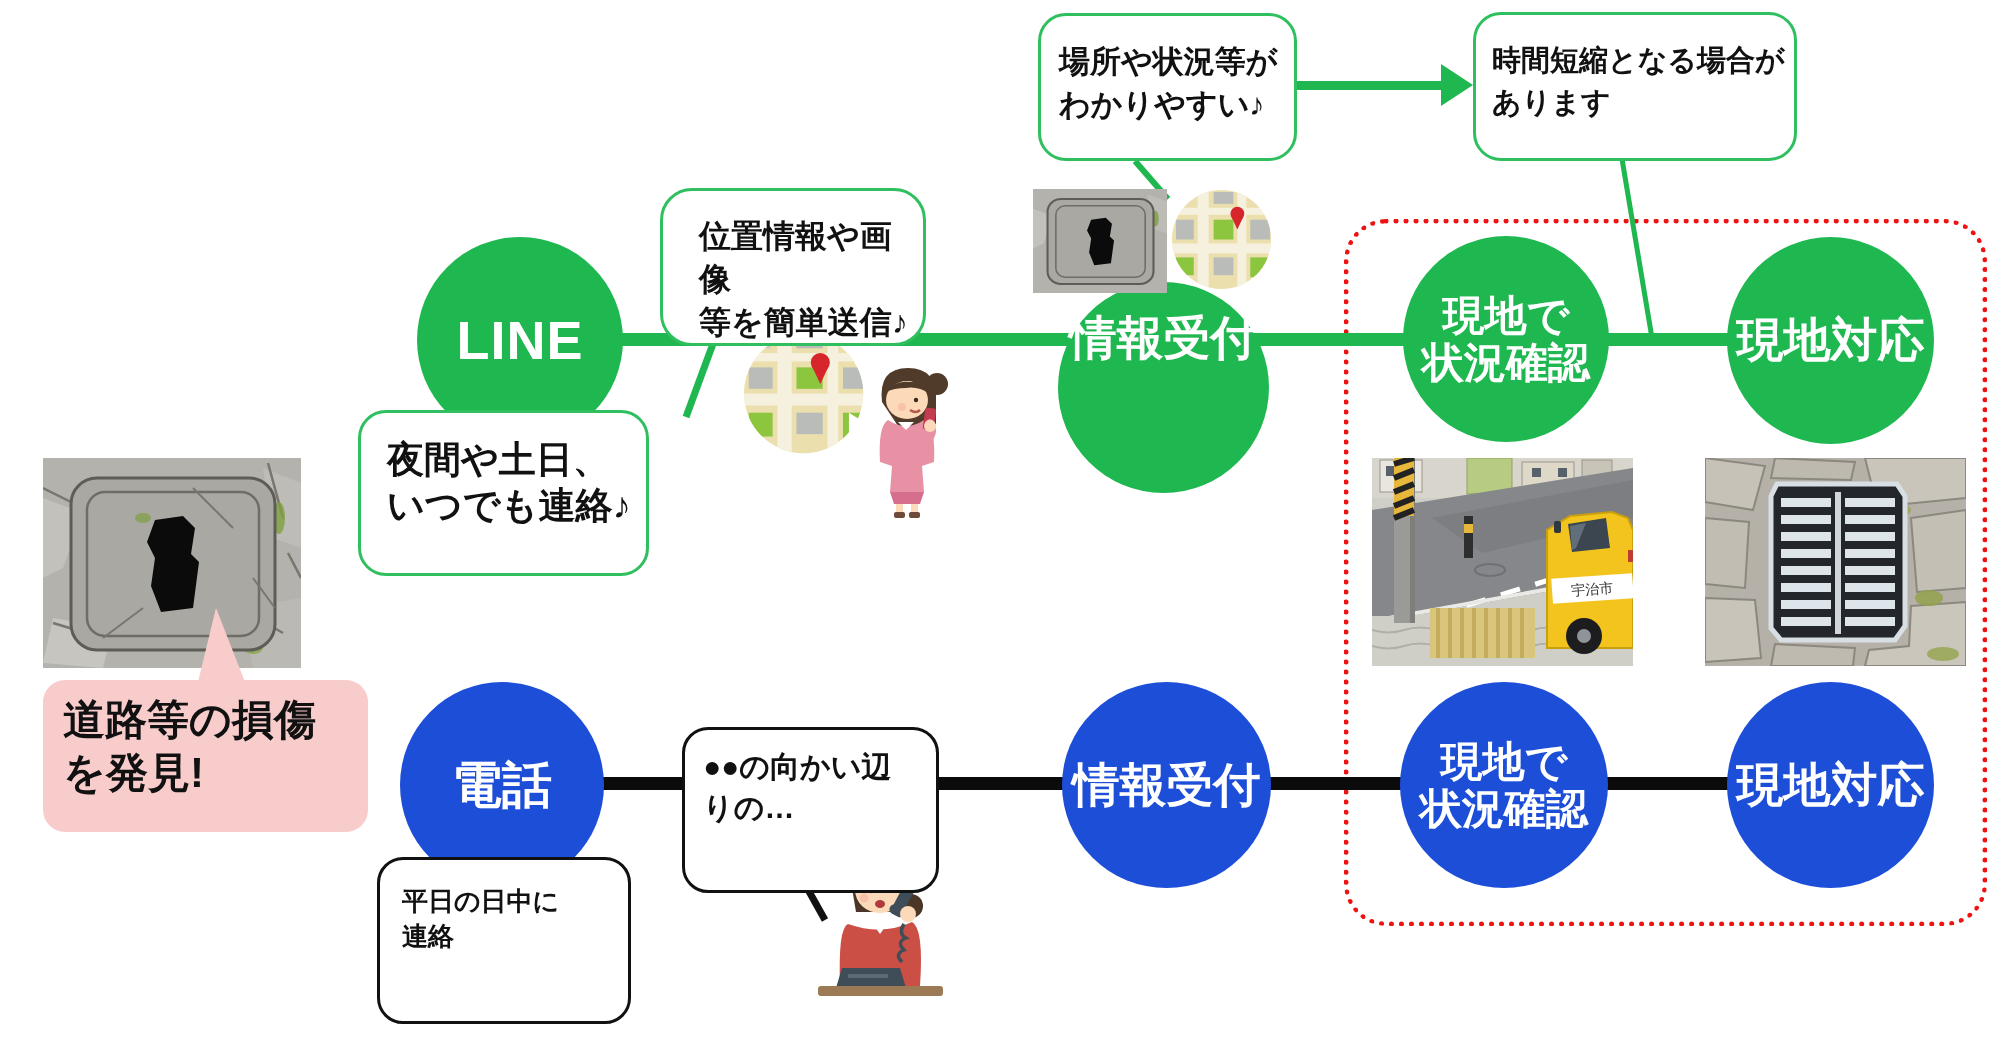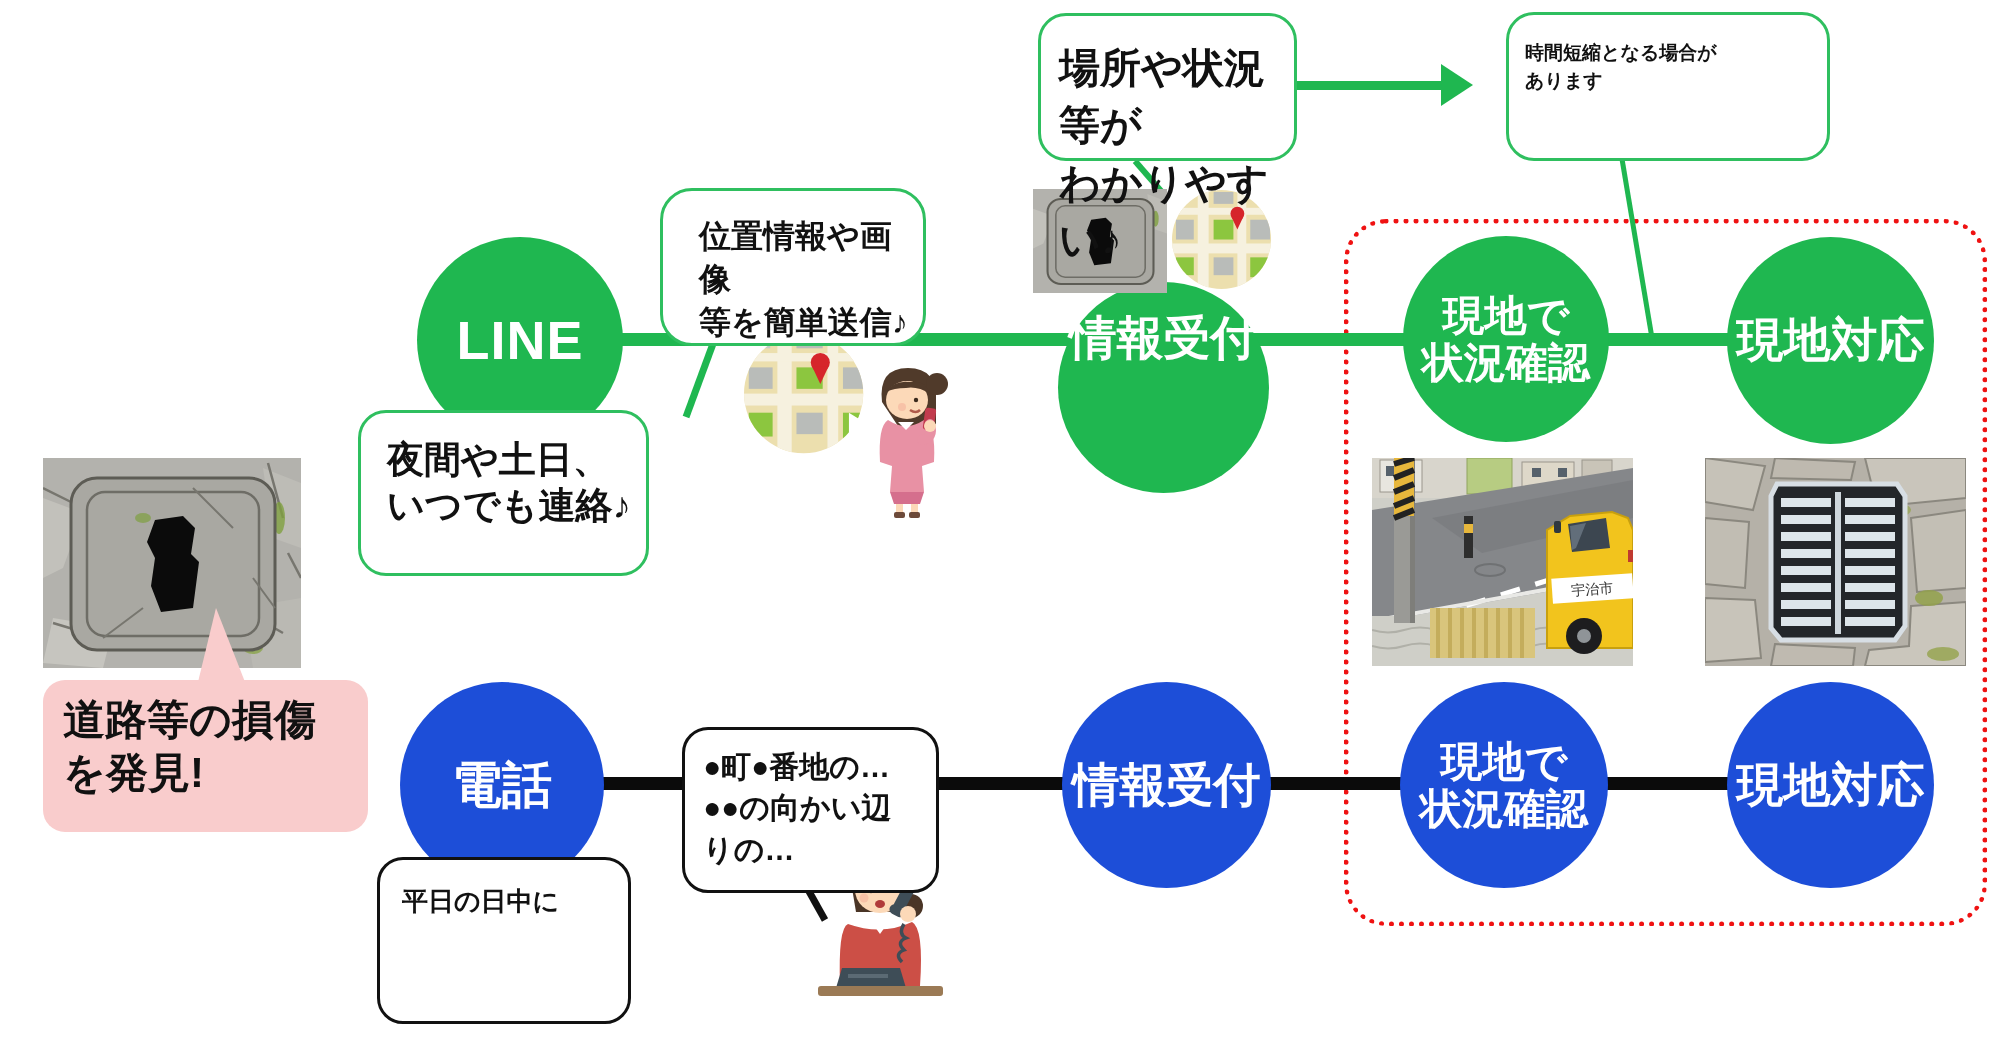--- a/index.html
+++ b/index.html
@@ -185,29 +185,29 @@
       <rect x="4" y="68" width="18" height="18" fill="#8cc63f"></rect>
       <rect x="79" y="30" width="20" height="20" fill="#b9bcb9"></rect>
       <rect x="79" y="68" width="20" height="20" fill="#8cc63f"></rect>
       <rect x="42" y="2" width="20" height="12" fill="#b9bcb9"></rect>
     </g>
     <circle cx="66" cy="24" r="7" fill="#d6252b"></circle>
     <polygon points="60,27 72,27 66,40" fill="#d6252b"></polygon>
   </svg>
 </div>
 
-<div class="abs bubble green-border" style="left:1038px;top:13px;width:259px;height:148px;padding:24px 0 0 18px;font-size:41px;line-height:1.4;">
+<div class="abs bubble green-border" style="left:1038px;top:13px;width:259px;height:148px;padding:24px 0 0 18px;font-size:31px;line-height:1.4;">
   <div>場所や状況等が</div>
   <div>わかりやすい♪</div>
 </div>
 
 <div class="abs arrow-shaft" style="left:1297px;top:81px;width:150px;height:9px;"></div>
 <div class="abs arrow-head" style="left:1441px;top:64px;"></div>
 
-<div class="abs bubble green-border" style="left:1473px;top:12px;width:324px;height:149px;padding:24px 0 12px 16px;font-size:19px;line-height:1.45;margin-left:33px;">
+<div class="abs bubble green-border" style="left:1473px;top:12px;width:324px;height:149px;padding:24px 0 12px 16px;font-size:29px;line-height:1.45;">
   <div>時間短縮となる場合が</div>
   <div>あります</div>
 </div>
 
 <div class="abs circle green" style="left:1058px;top:282px;width:211px;height:211px;font-size:47px;justify-content:flex-start;padding-top:30px;box-sizing:border-box;">
   <span>情報受付</span>
 </div>
 
 <div class="abs circle green" style="left:1403px;top:236px;width:206px;height:206px;font-size:42px;">
   <span>現地で</span>
@@ -295,24 +295,24 @@
     </g>
   </svg>
 </div>
 
 <div class="abs circle black" style="left:400px;top:682px;width:204px;height:206px;font-size:50px;">
   <span>電話</span>
 </div>
 
 <div class="abs bubble black-border" style="left:377px;top:857px;width:254px;height:167px;padding:24px 0 0 22px;font-size:26px;line-height:1.35;">
   <div>平日の日中に</div>
+  <div>連絡</div>
 </div>
 
 <div class="abs bubble black-border" style="left:682px;top:727px;width:257px;height:166px;padding:16px 0 0 18px;font-size:30px;line-height:1.38;">
-  <div>●町●番地の…</div>
   <div>●●の向かい辺</div>
   <div>りの…</div>
 </div>
 
 <div class="abs illus" style="left:808px;top:828px;">
   <svg width="145" height="190" viewBox="0 0 145 190">
     <path d="M44,60 Q40,22 72,20 Q104,22 102,62 L100,84 L48,84 Z" fill="#4a3526"></path>
     <ellipse cx="72" cy="62" rx="25" ry="23" fill="#fcd9b8"></ellipse>
     <path d="M46,54 Q52,36 72,36 Q94,36 98,56 Q84,44 70,46 Q56,46 46,54 Z" fill="#4a3526"></path>
     <circle cx="103" cy="78" r="12" fill="#4a3526"></circle>

